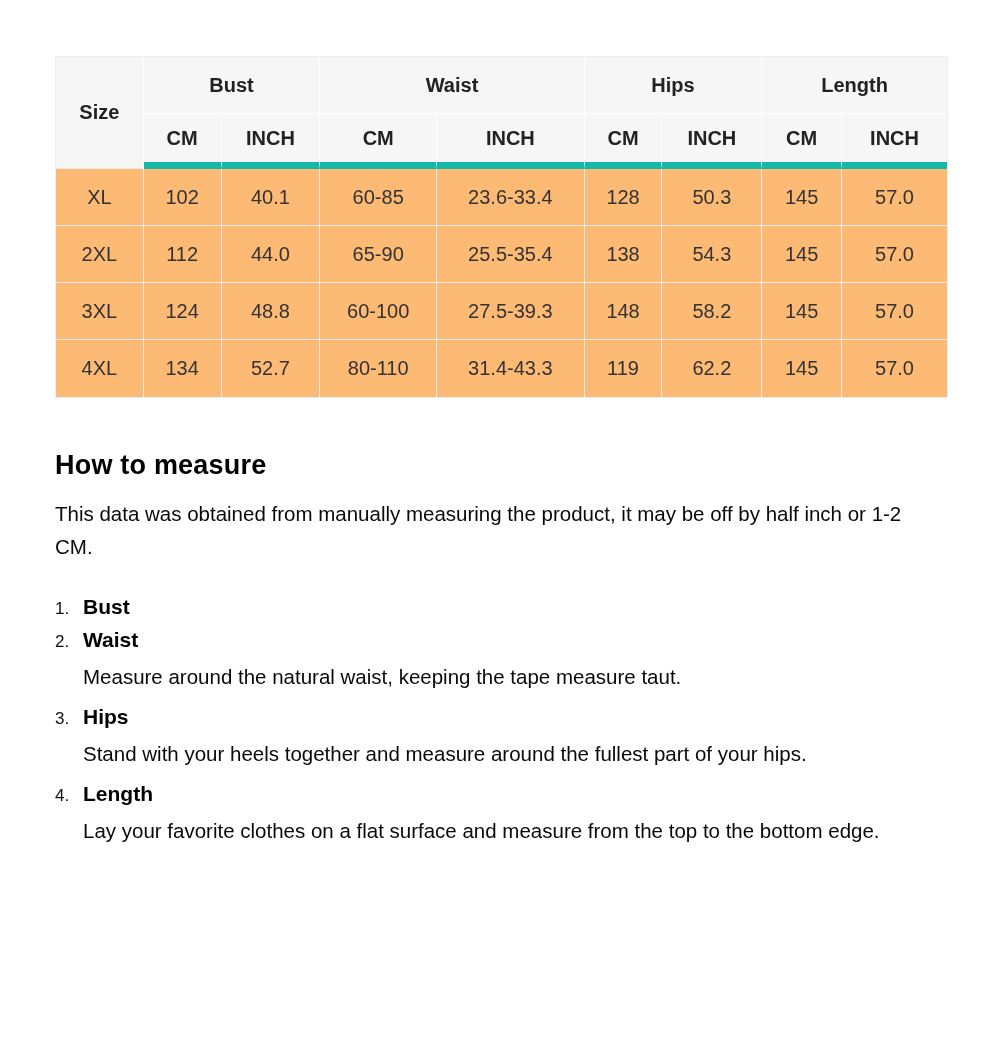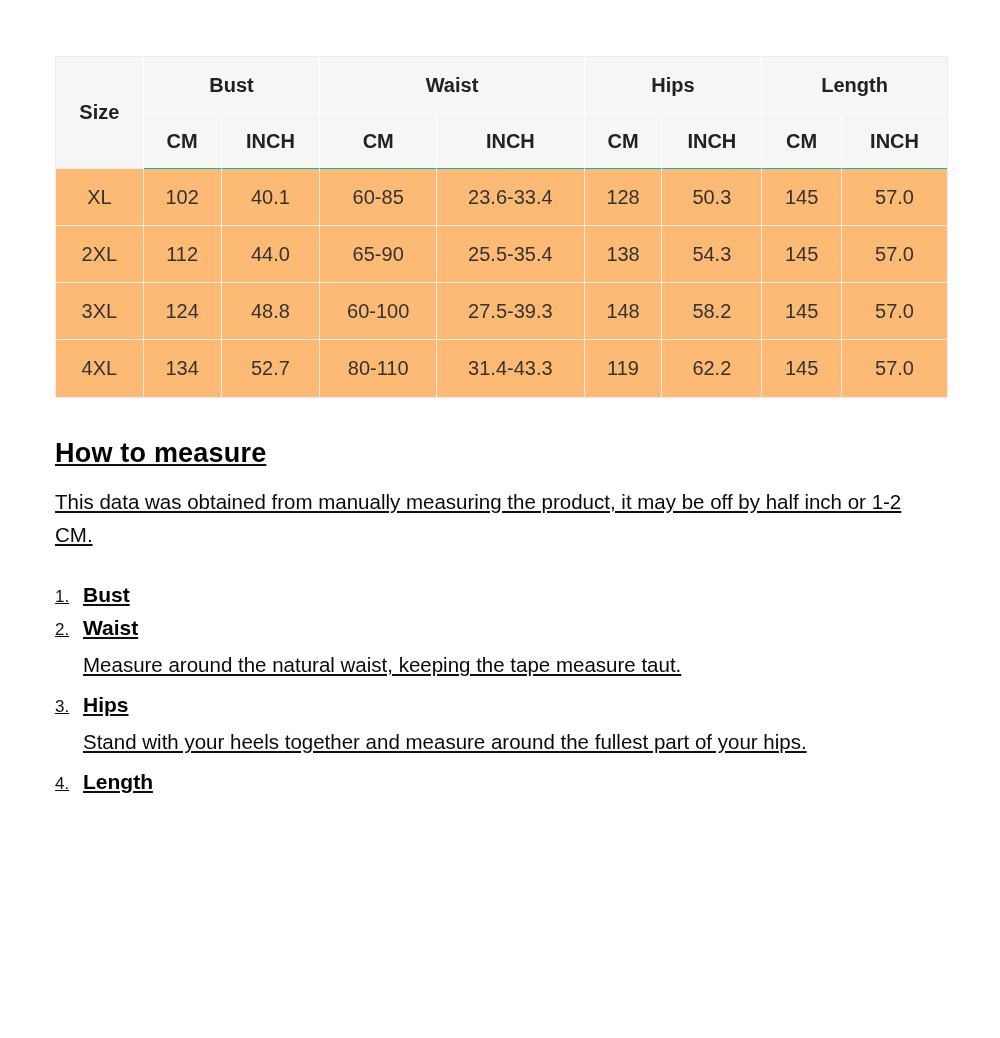--- a/index.html
+++ b/index.html
@@ -32,35 +32,35 @@
   }
   table.size-chart th {
     background: #f6f6f7;
     font-weight: bold;
     color: #222;
     border-right: 1px solid #ffffff;
     border-bottom: 1px solid #ffffff;
   }
   table.size-chart thead tr.group-row th { height: 57px; }
   table.size-chart thead tr.sub-row th { height: 55px; }
-  table.size-chart thead tr.sub-row th { border-bottom: 1px solid #14b8a6; }
+  table.size-chart thead tr.sub-row th { border-bottom: 7px solid #14b8a6; }
   table.size-chart th.size-head { border-bottom: 1px solid #ececec; }
   table.size-chart th:last-child { border-right: none; }
   table.size-chart td {
     background: #fdba74;
     color: #333;
     height: 57px;
     border-right: 1px solid #ececec;
     border-bottom: 1px solid #ececec;
   }
   table.size-chart td:last-child { border-right: none; }
   table.size-chart tbody tr:last-child td { border-bottom: none; }
 
   
-  .howto { margin-top: 40px; text-decoration: underline; }
+  .howto { margin-top: 52px; }
   .howto-title {
     font-size: 27px;
     font-weight: bold;
     color: #000;
     letter-spacing: 0.2px;
   }
   .howto-intro {
     margin-top: 16px;
     font-size: 20.5px;
     line-height: 33px;
@@ -203,18 +203,19 @@
           <span class="step-term">Hips</span>
         </div>
         <p class="step-desc">Stand with your heels together and measure around the fullest part of your hips.</p>
       </div>
 
       <div class="step">
         <div class="step-head">
           <span class="step-num">4.</span>
           <span class="step-term">Length</span>
         </div>
+        <p class="step-desc">Lay your favorite clothes on a flat surface and measure from the top to the bottom edge.</p>
       </div>
 
     </div>
   </div>
 
 </div>
 
 </body></html>

